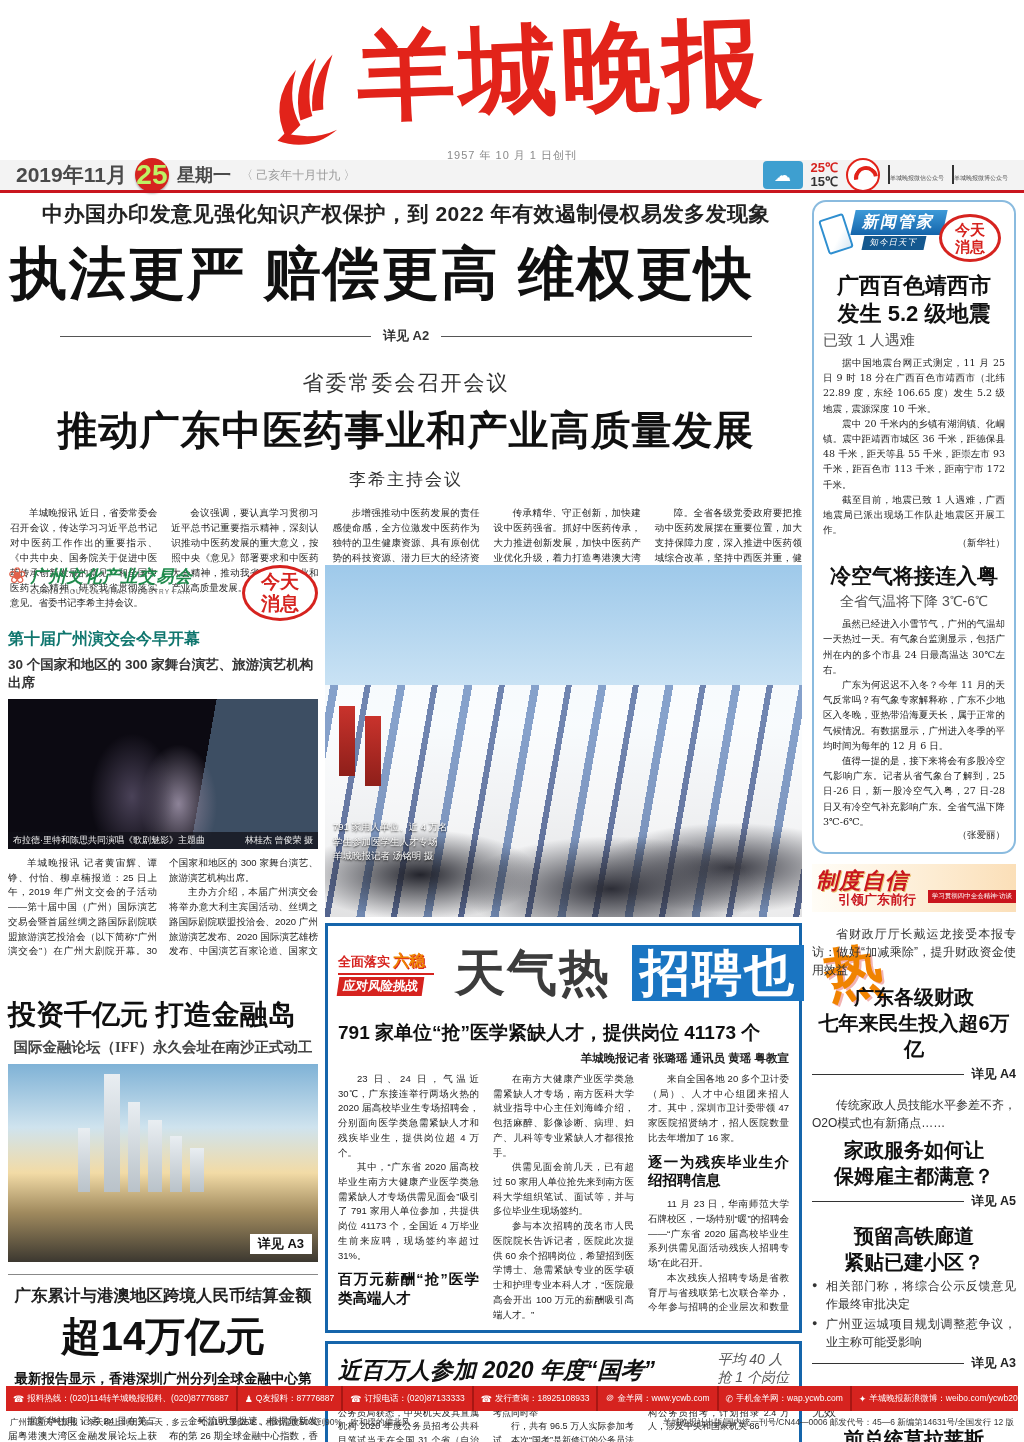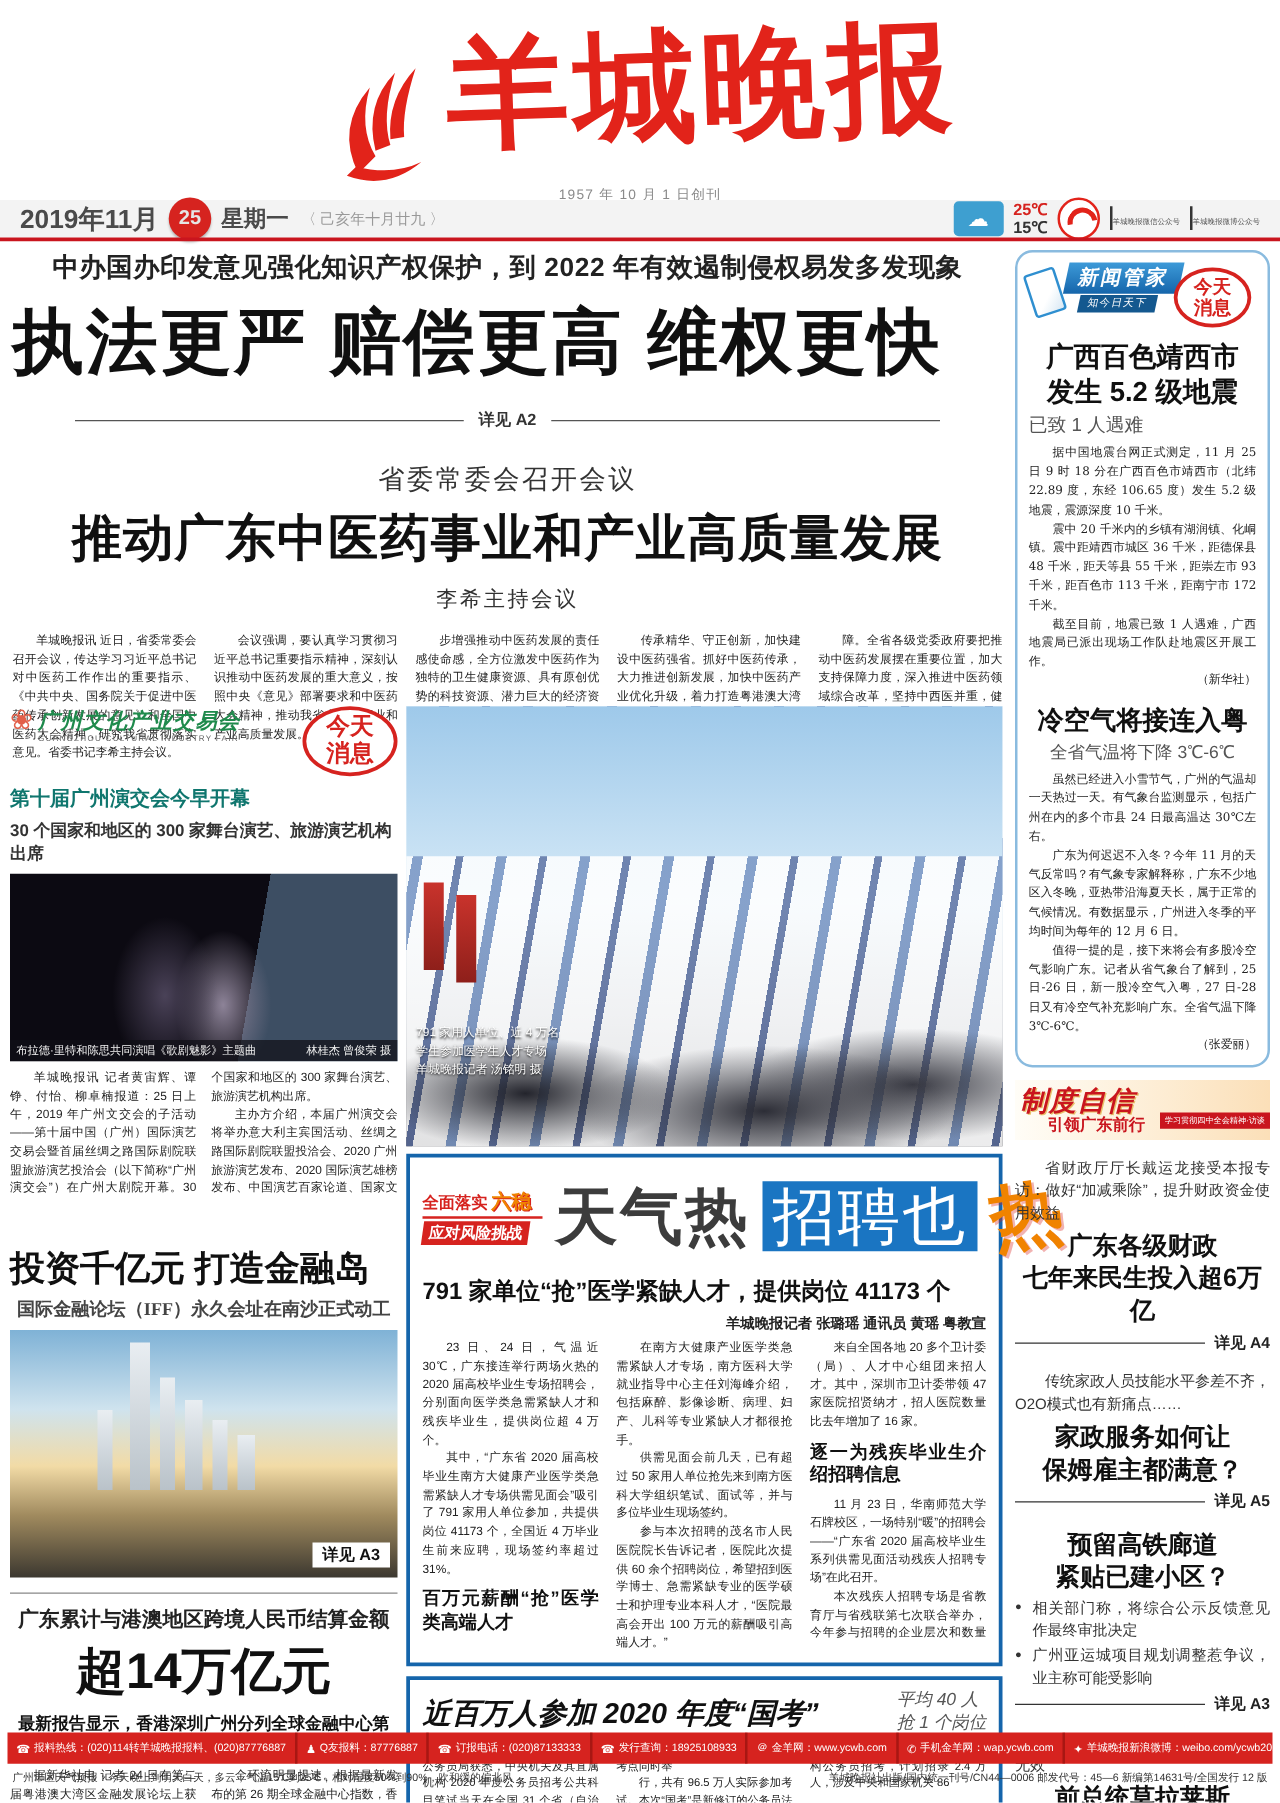--- a/index.html
+++ b/index.html
@@ -7,21 +7,21 @@
   .page { position:relative; width:1024px; height:1442px; background:#fff; overflow:hidden; margin:0 auto; }
 
   
   .masthead { position:absolute; top:0; left:0; right:0; height:192px; }
   .mast-row { position:absolute; top:10px; left:0; right:0; display:flex; justify-content:center; align-items:flex-start; gap:6px; }
   .brush-logo { width:92px; height:110px; margin-top:28px; }
   .paper-title { font-family:"DejaVu Serif", serif; font-weight:900; font-size:98px; line-height:1.2; color:#e2231a; letter-spacing:4px; transform:rotate(-2deg); }
   .founded { position:absolute; top:148px; left:0; right:0; text-align:center; font-size:11px; color:#8a8a8a; letter-spacing:1px; }
   .date-bar { position:absolute; top:160px; left:0; right:0; height:30px; background:#f3f3f3; display:flex; align-items:center; padding:0 16px; }
   .d-month { font-size:21px; font-weight:700; color:#4a4a4a; }
-  .d-day { width:34px; height:34px; margin:0 8px; background:#d6231f; color:#e5e5e5; border-radius:50%; display:flex; align-items:center; justify-content:center; font-size:16px; font-weight:900; box-shadow:0 2px 2px rgba(0,0,0,.25); }
+  .d-day { width:34px; height:34px; margin:0 8px; background:#d6231f; color:#bef264; border-radius:50%; display:flex; align-items:center; justify-content:center; font-size:28px; font-weight:900; box-shadow:0 2px 2px rgba(0,0,0,.25); }
   .d-week { font-size:18px; font-weight:700; color:#4a4a4a; }
   .d-lunar { font-size:12px; color:#999; margin-left:10px; }
   .bar-right { margin-left:auto; display:flex; align-items:center; gap:8px; }
   .weather-tile { width:40px; height:28px; background:#3e9fd0; border-radius:4px; color:#fff; font-size:17px; display:flex; align-items:center; justify-content:center; }
   .temps { line-height:1.05; font-size:13px; font-weight:700; }
   .temps .hi { color:#d6231f; } .temps .lo { color:#333; }
   .yc-circle { width:34px; height:34px; border:2px solid #e2231a; border-radius:50%; position:relative; background:#fff; }
   .yc-circle::after { content:""; position:absolute; left:6px; top:6px; width:16px; height:16px; border:4px solid #e2231a; border-color:#e2231a transparent transparent #e2231a; border-radius:50%; transform:rotate(35deg); }
   .qr-wrap { text-align:center; }
   .qr { width:28px; height:28px; background-image:repeating-linear-gradient(0deg,#111 0 2px,transparent 2px 5px),repeating-linear-gradient(90deg,#111 0 2px,#fff 2px 5px); border:1px solid #333; }
@@ -76,28 +76,28 @@
   .jobfair-photo { height:352px; background:
       radial-gradient(160px 60px at 20% 88%, #23242c 0%, transparent 75%),
       radial-gradient(200px 70px at 60% 92%, #2c2d36 0%, transparent 75%),
       radial-gradient(180px 60px at 85% 86%, #3a3b44 0%, transparent 75%),
       repeating-linear-gradient(100deg, rgba(255,255,255,.85) 0 26px, rgba(122,150,196,.85) 26px 34px, rgba(255,255,255,.9) 34px 60px, rgba(90,110,160,.8) 60px 66px),
       linear-gradient(#a8cce8 0%, #cfe6f5 45%, #9aa2ae 70%, #3a3b42 100%); }
   .jobfair-photo::before { content:""; position:absolute; left:0; right:0; top:0; height:34%; background:linear-gradient(#9ec9ea,#c9e2f4); }
   .banner-strip { position:absolute; width:16px; height:70px; background:linear-gradient(#c9332c,#8e1f1a); top:40%; }
   .jf-caption { position:absolute; left:8px; bottom:54px; color:#fff; font-size:9.5px; line-height:1.5; text-shadow:0 1px 2px #000; }
   .job-box { margin-top:6px; border:3px solid #1565ab; padding:8px 10px 6px; background:#fff; }
-  .job-head-row { display:flex; align-items:center; gap:10px; }
+  .job-head-row { display:flex; align-items:center; gap:21px; }
   .stable-badge { flex:none; width:96px; }
   .sb-top { display:flex; align-items:baseline; gap:3px; border-bottom:2px solid #d6231f; padding-bottom:1px; }
   .sb-t1 { color:#d6231f; font-size:13px; font-weight:900; }
   .sb-t2 { color:#f08300; font-size:16px; font-weight:900; text-shadow:1px 1px 0 #d6231f; }
   .sb-bottom { display:inline-block; margin-top:2px; background:#d6231f; color:#fff; font-size:12.5px; font-weight:900; padding:1px 5px; transform:skewX(-8deg); }
   .jh-a { font-size:50px; font-weight:900; color:#3c3c3c; letter-spacing:2px; white-space:nowrap; }
-  .jh-b { font-size:50px; font-weight:400; color:#fff; background:#1a75c2; padding:0 8px; line-height:1.12; letter-spacing:2px; white-space:nowrap; }
+  .jh-b { font-size:50px; font-weight:700; color:#fff; background:#1a75c2; padding:0 8px; line-height:1.12; letter-spacing:2px; white-space:nowrap; }
   .jh-c { font-size:58px; font-weight:900; color:#f08300; transform:rotate(-8deg); text-shadow:2px 2px 0 rgba(214,35,31,.35); }
   .job-sub { margin-top:8px; font-size:19px; font-weight:900; color:#101010; white-space:nowrap; }
   .job-byline { margin-top:5px; text-align:right; font-size:11.5px; font-weight:700; color:#222; }
   .job-body { margin-top:6px; column-count:3; column-gap:14px; font-size:9.5px; line-height:1.55; color:#222; text-align:justify; height:252px; overflow:hidden; }
   .crosshead { font-size:14.5px; font-weight:900; color:#101010; line-height:1.3; margin:7px 0; text-indent:0; }
   .guokao-box { margin-top:8px; border:3px solid #1565ab; padding:7px 10px; background:#fff; }
   .gk-row { display:flex; align-items:flex-end; justify-content:space-between;font-style:italic; }
   .gk-headline { font-size:23px; font-weight:900; color:#101010; white-space:nowrap; }
   .gk-note { font-size:14px; color:#555; line-height:1.25; text-align:left; }
   .gk-body { margin-top:7px; column-count:3; column-gap:14px; font-size:9px; line-height:1.5; color:#222; text-align:justify; height:64px; overflow:hidden; }

